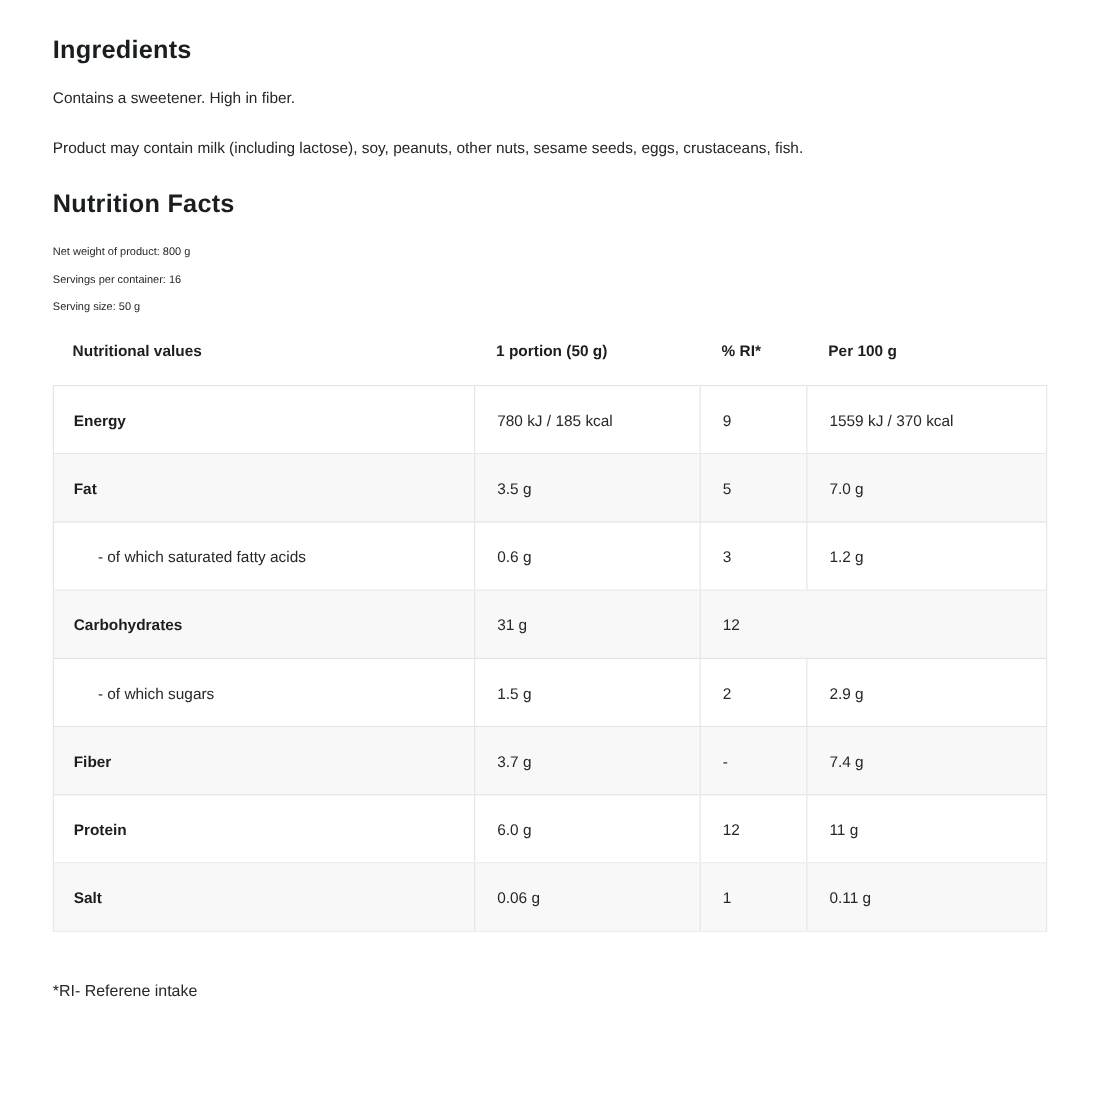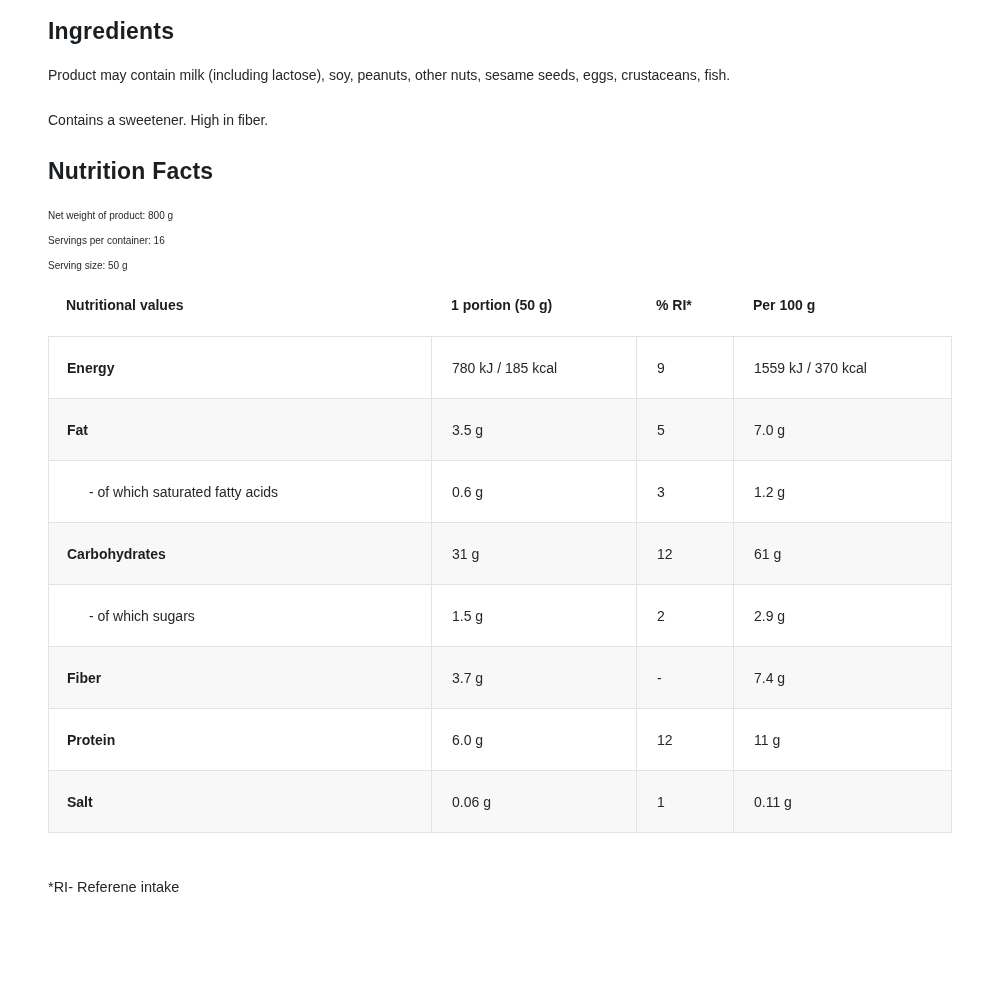--- a/index.html
+++ b/index.html
@@ -11,21 +11,21 @@
   * { box-sizing: border-box; }
   html, body { margin: 0; padding: 0; background: #ffffff; }
   body {
     width: 1000px;
     height: 1000px;
     font-family: "Liberation Sans", sans-serif;
     color: var(--text);
     font-size: 14px;
     overflow: hidden;
   }
-  .page { padding: 16px 48px 0 48px; }
+  .page { padding: 30px 48px 0 48px; }
 
   .section-title {
     font-size: 23px;
     line-height: 30px;
     font-weight: 700;
     color: var(--heading);
     letter-spacing: 0.2px;
     margin: 0;
   }
   .title-ingredients { margin-bottom: 20px; }
@@ -81,23 +81,23 @@
   }
 </style>
 </head>
 <body>
 
 <div class="page">
 
   <h2 class="section-title title-ingredients">Ingredients</h2>
 
 
+  <p class="para">Contains a sweetener. High in fiber.</p>
+
   <p class="para">Product may contain milk (including lactose), soy, peanuts, other nuts, sesame seeds, eggs, crustaceans, fish.</p>
-
-  <p class="para">Contains a sweetener. High in fiber.</p>
 
   <h2 class="section-title title-nutrition">Nutrition Facts</h2>
 
   <div class="meta-block">
     <div class="meta-line">Net weight of product: 800 g</div>
     <div class="meta-line">Servings per container: 16</div>
     <div class="meta-line">Serving size: 50 g</div>
   </div>
 
   <div class="nv-table">
@@ -129,21 +129,20 @@
         <div class="cell c1">- of which saturated fatty acids</div>
         <div class="cell">0.6 g</div>
         <div class="cell">3</div>
         <div class="cell">1.2 g</div>
       </div>
 
       <div class="nv-grid-row nv-row">
         <div class="cell c1">Carbohydrates</div>
         <div class="cell">31 g</div>
         <div class="cell">12</div>
-        <div class="cell">61 g</div>
       </div>
 
       <div class="nv-grid-row nv-row indent">
         <div class="cell c1">- of which sugars</div>
         <div class="cell">1.5 g</div>
         <div class="cell">2</div>
         <div class="cell">2.9 g</div>
       </div>
 
       <div class="nv-grid-row nv-row">

